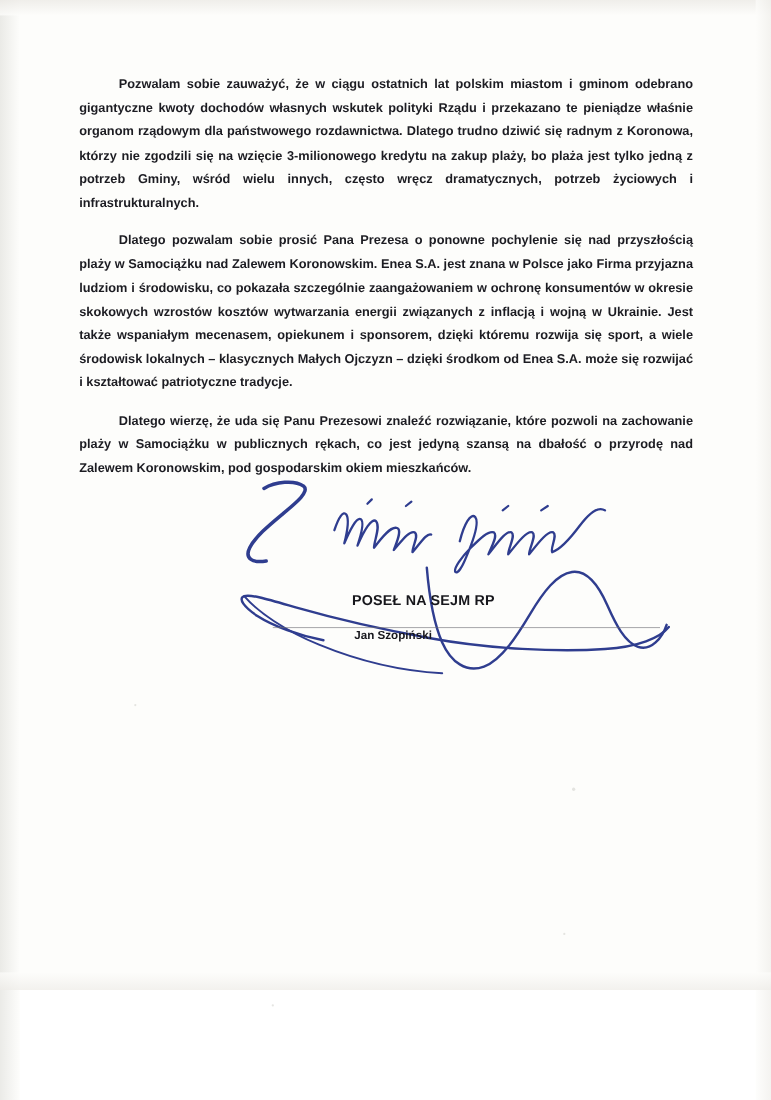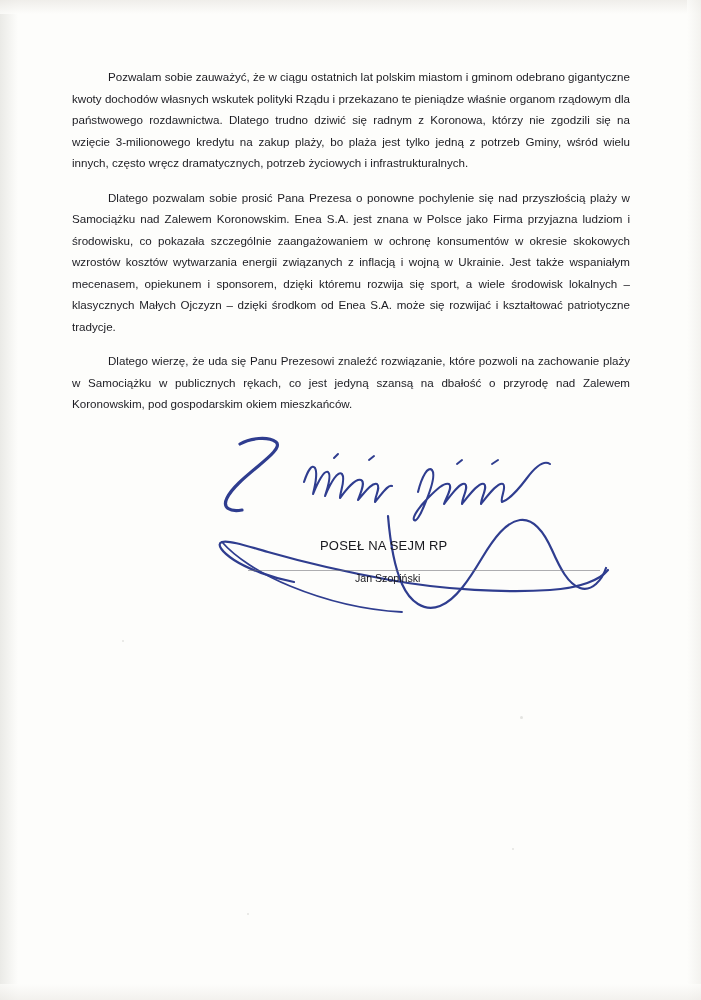--- a/index.html
+++ b/index.html
@@ -9,22 +9,23 @@
   }
   body {
     width: 701px;
     height: 1000px;
     overflow: hidden;
     font-family: "Liberation Sans", sans-serif;
   }
   .page {
     position: relative;
     width: 701px;
-    height: 1000px;
+    height: 900px;
     background: #fdfdfb;
+    font-weight: bold;
   }
   
   .scan-edge-left {
     position: absolute;
     left: 0; top: 0;
     width: 18px; height: 1000px;
     background: linear-gradient(to right, #e7e7e3 0%, #fdfdfb 100%);
     opacity: .85;
   }
   .scan-edge-top {
@@ -90,21 +91,20 @@
     color: #17171c;
     white-space: nowrap;
   }
   .sig-name {
     position: absolute;
     left: 250px;
     top: 152px;
     font-size: 10.6px;
     color: #17171c;
     white-space: nowrap;
-    margin-left: 33px;
   }
   .sig-rule {
     position: absolute;
     left: 176px;
     top: 150px;
     width: 352px;
     height: 1px;
     background: #6b6b72;
     opacity: .55;
   }

